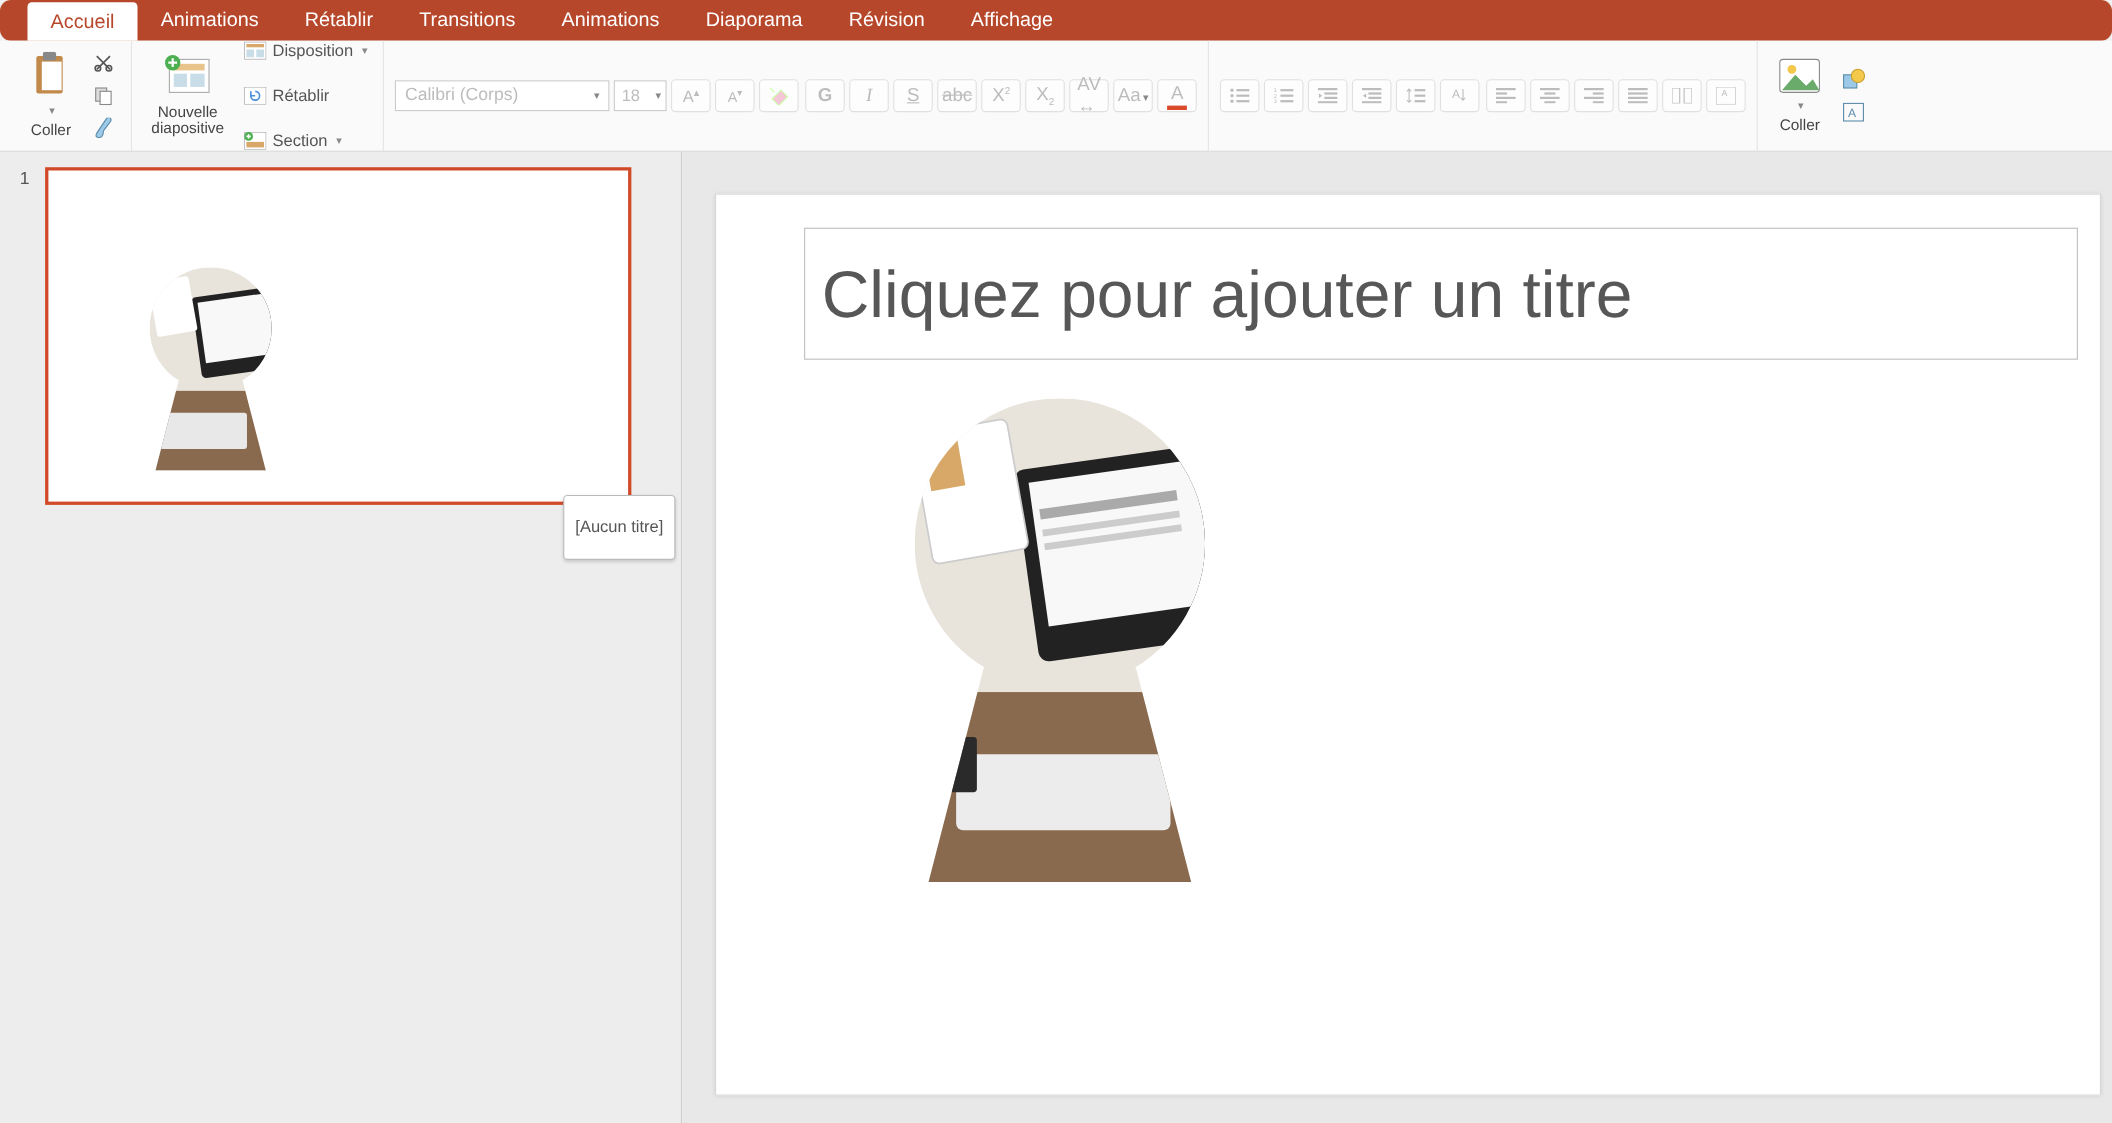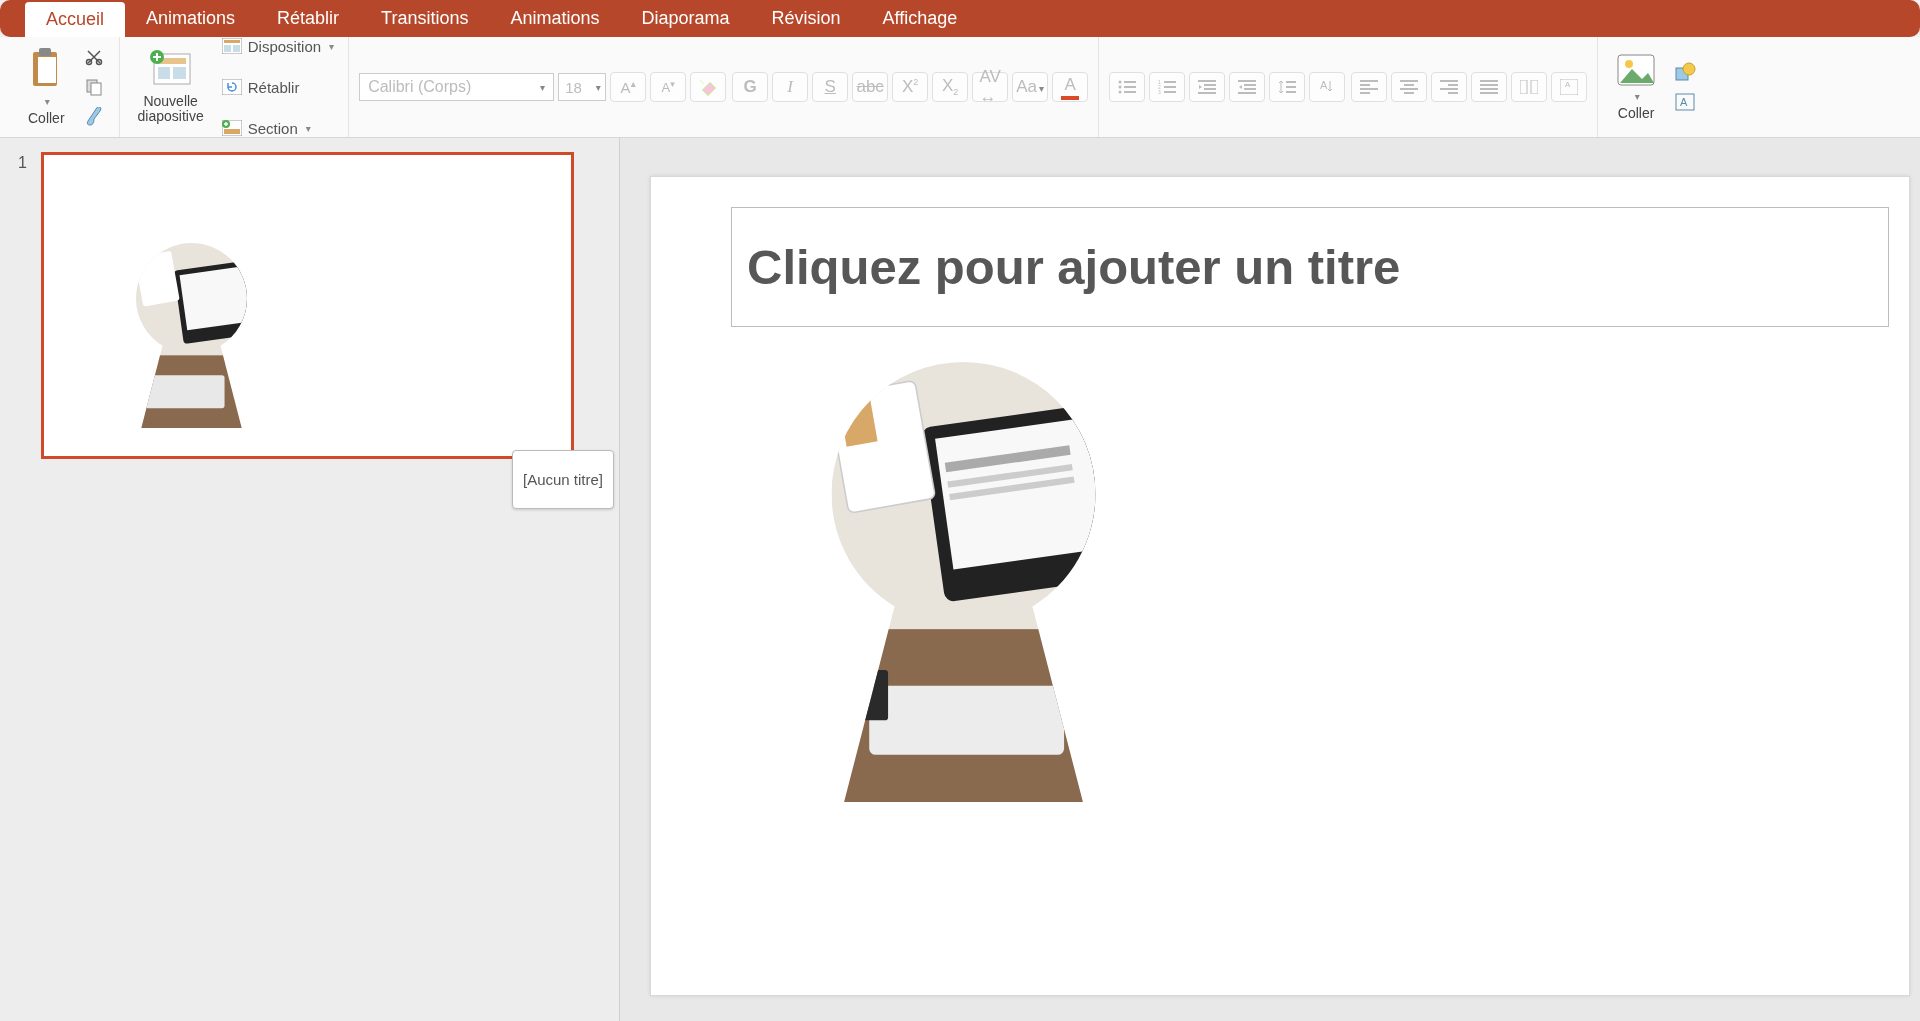--- a/index.html
+++ b/index.html
@@ -33,21 +33,21 @@
 .workspace { display: flex; height: calc(1021px - 37px - 101px); }
 .thumb-pane { width: 620px; background: #ededed; border-right: 1px solid #d0d0d0; padding: 14px 18px; position: relative; }
 .thumb-wrap { display: flex; gap: 14px; }
 .thumb-num { font-size: 16px; color: #555; padding-top: 2px; }
 .thumb { border: 3px solid #d04a2a; background: #fff; width: 533px; height: 307px; position: relative; }
 .tooltip { position: absolute; left: 512px; top: 312px; background: #fff; border: 1px solid #bbb; border-radius: 4px; padding: 20px 10px; font-size: 15px; color: #555; box-shadow: 0 1px 3px rgba(0,0,0,0.15); }
 
 .editor { flex: 1; background: #e8e8e8; position: relative; overflow: hidden; }
 .slide { position: absolute; left: 30px; top: 38px; width: 1260px; background: #fff; box-shadow: 0 0 4px rgba(0,0,0,0.1); height: 820px; border: 1px solid #d8d8d8; }
 .title-box { position: absolute; left: 80px; top: 30px; right: 20px; height: 120px; border: 1px solid #bdbdbd; display: flex; align-items: center; padding: 0 15px; }
-.title-ph { font-size: 49px; color: #575757; font-weight: 700; }
+.title-ph { font-size: 60px; color: #575757; font-weight: 400; }
 
 
 .keyhole { position: absolute; }
 .kh-thumb { left: 80px; top: 88px; width: 135px; height: 185px; }
 .kh-main { left: 150px; top: 185px; width: 325px; height: 440px; }
 .keyhole svg { width: 100%; height: 100%; display: block; }
 
 
 .ico { display: block; }
 </style>

